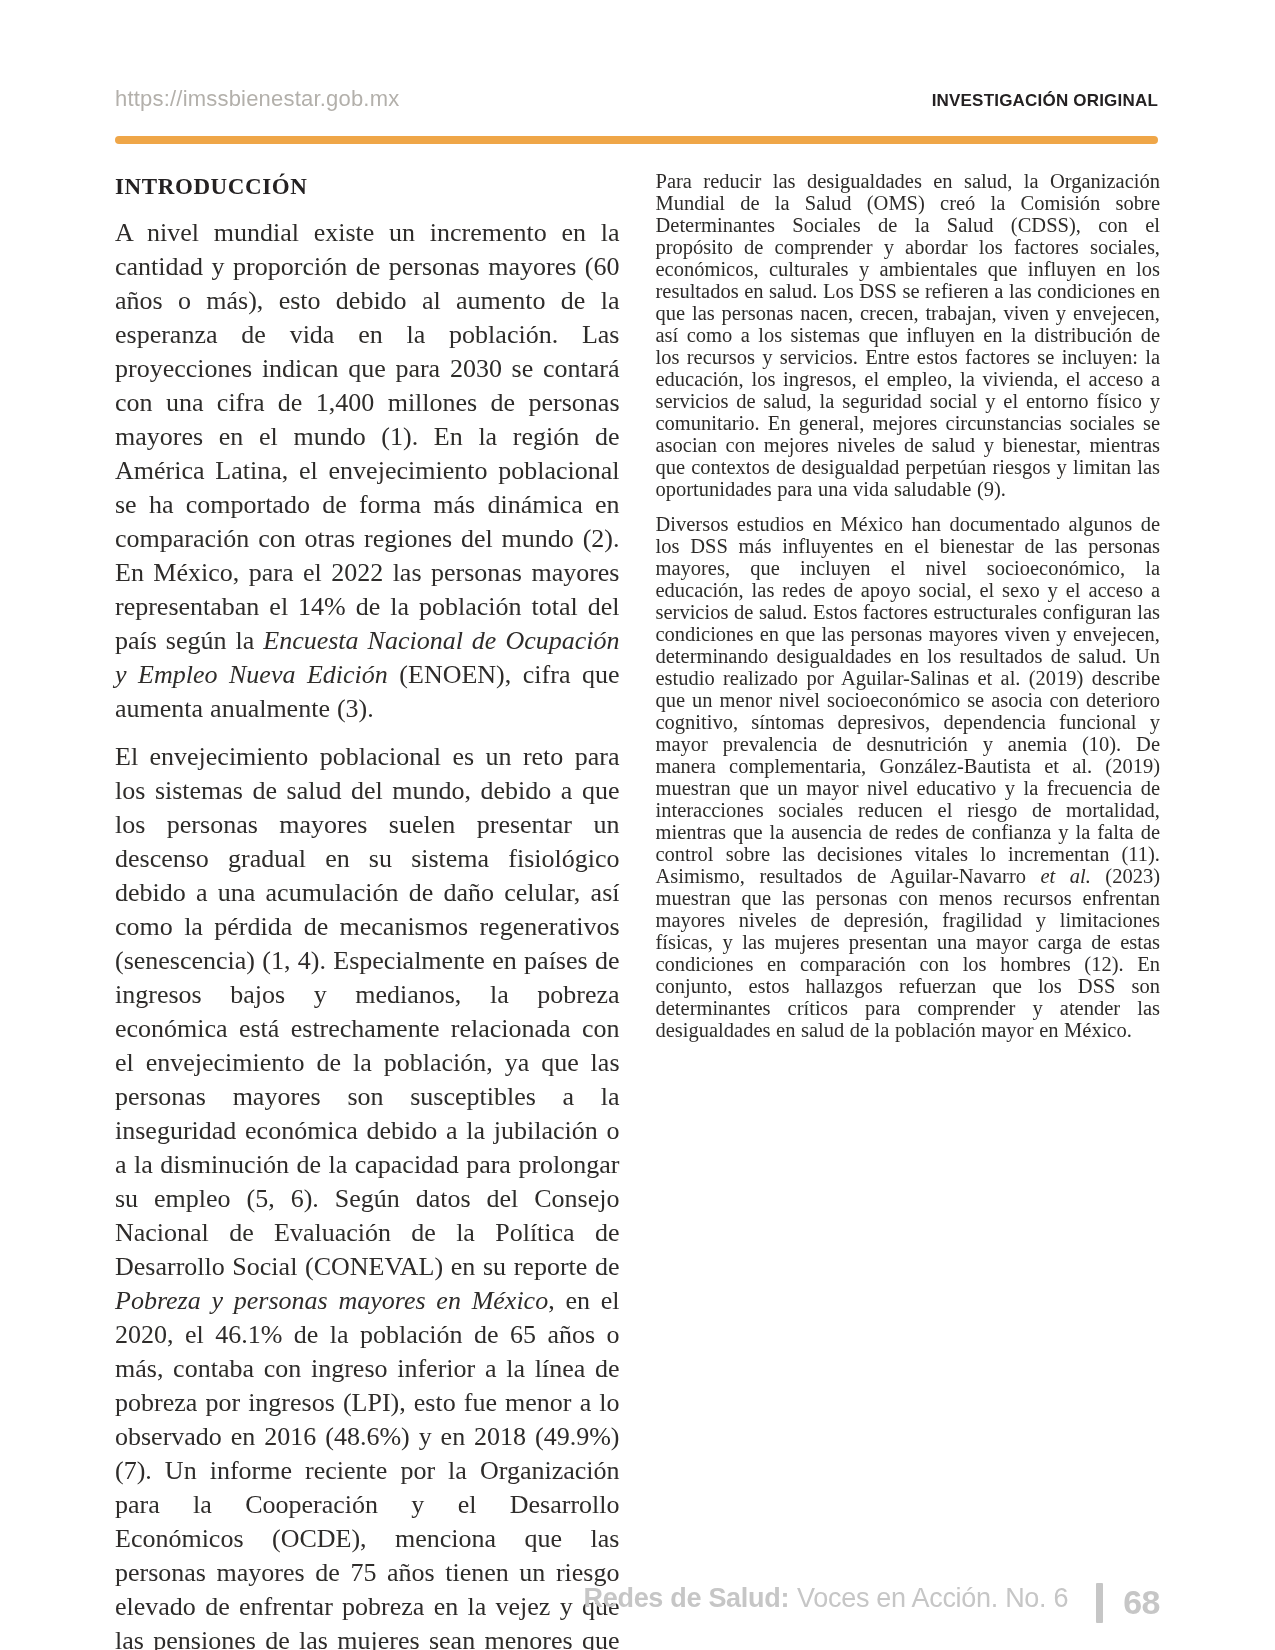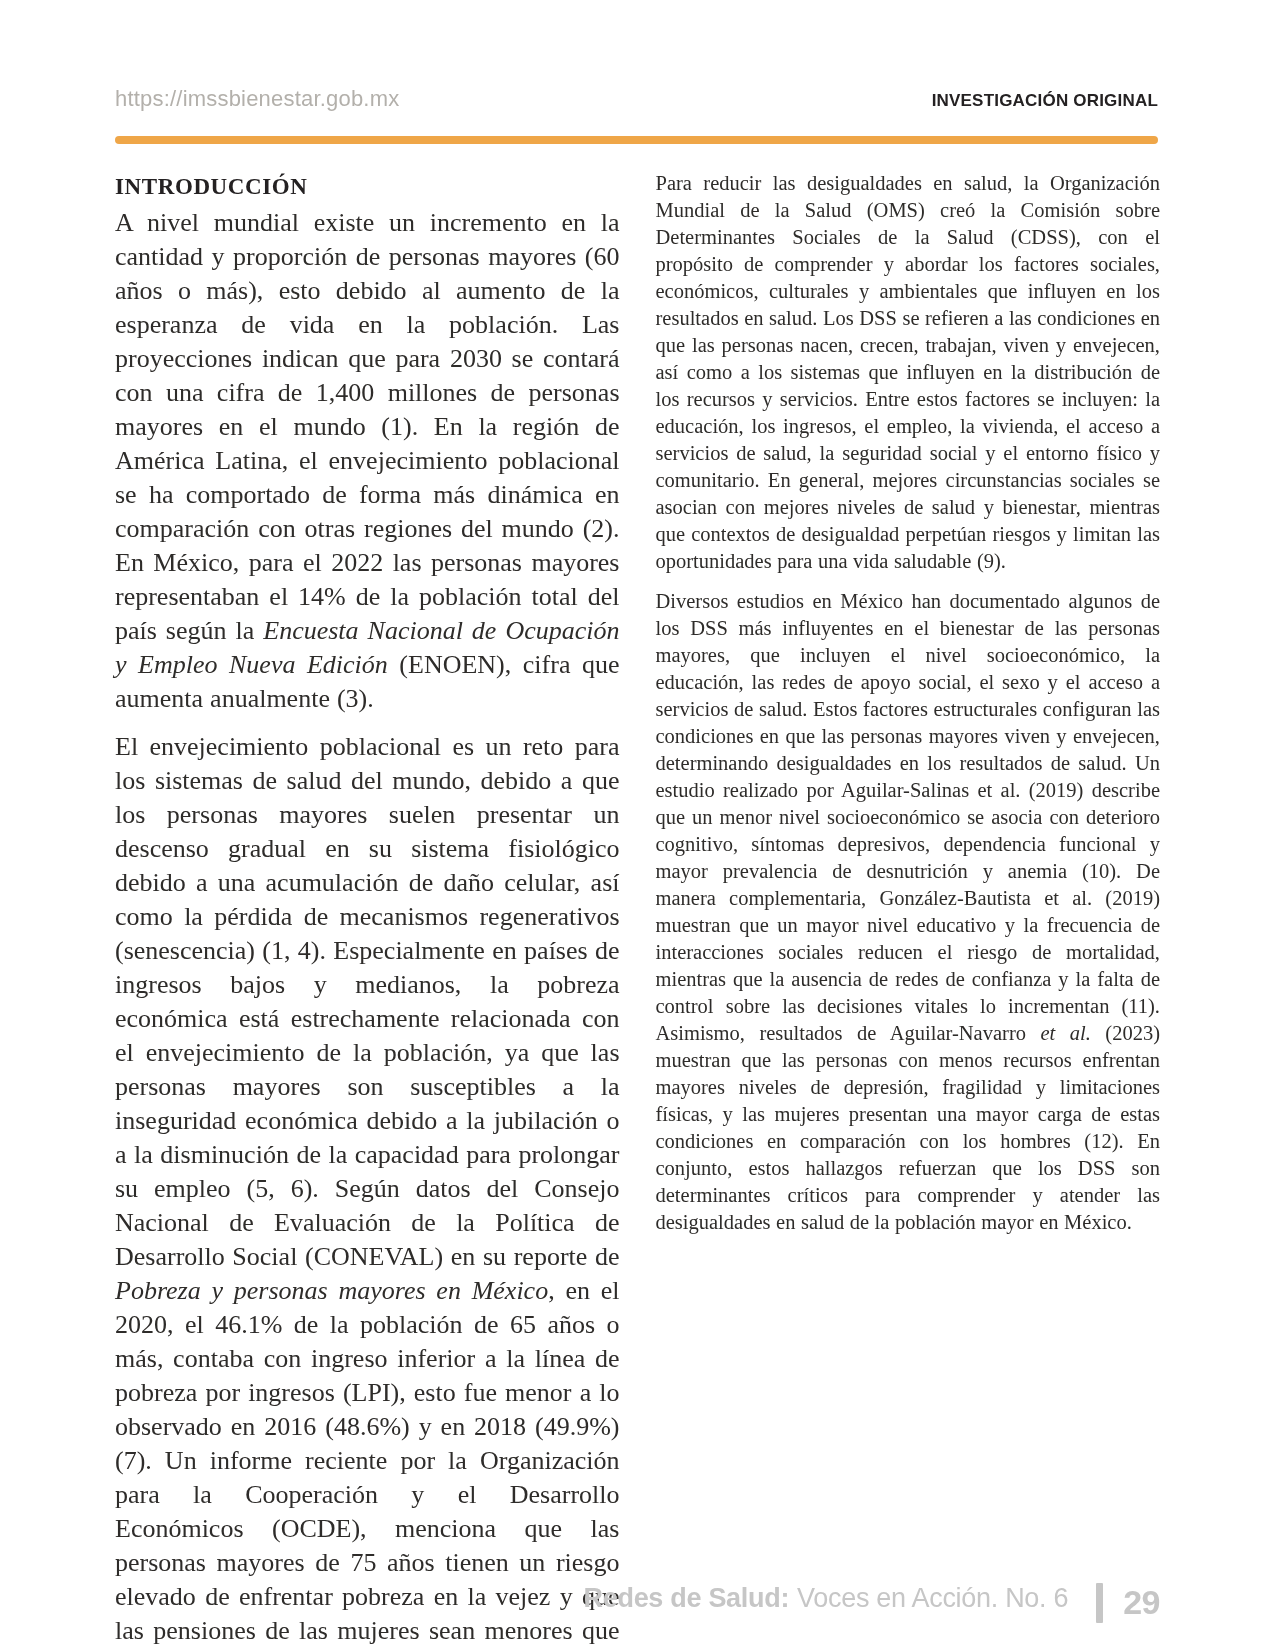--- a/index.html
+++ b/index.html
@@ -34,30 +34,30 @@
 
   
   .columns {
     position:absolute; left:115px; right:115px; top:170px; bottom:60px;
     display:flex; gap:36px;
   }
   .col { flex:1 1 0; min-width:0; }
   .heading {
     font-size:23px; font-weight:700; color:var(--ink,#242122);
     letter-spacing:0.6px; line-height:30px;
-    margin:2px 0 4px 0;
+    margin:2px 0 14px 0;
   }
   .body-para {
     text-align:justify;
     color:var(--text,#2e2c2a);
     hyphens:auto; -webkit-hyphens:auto;
     word-spacing:0.02em;
   }
   .col-left  .body-para { font-size:26px; line-height:34px;   margin-bottom:14px; }
-  .col-right .body-para { font-size:20.5px; line-height:27px; margin-bottom:13px; }
+  .col-right .body-para { font-size:20.5px; line-height:22px; margin-bottom:13px; }
   .body-para i { font-style:italic; }
 
   
   .footer {
     position:absolute; right:115px; top:1583px; height:46px;
     display:flex; align-items:flex-start;
     font-family:"Liberation Sans", sans-serif;
     color:var(--footer-gray,#c6c6c6);
   }
   .footer .journal-bold { font-weight:700; font-size:27px; letter-spacing:-0.3px; }
@@ -94,16 +94,16 @@
           <p class="body-para"><span>Para reducir las desigualdades en salud, la Organización Mundial de la Salud (OMS) creó la Comisión sobre Determinantes Sociales de la Salud (CDSS), con el propósito de comprender y abordar los factores sociales, económicos, culturales y ambientales que influyen en los resultados en salud. Los DSS se refieren a las condiciones en que las personas nacen, crecen, trabajan, viven y envejecen, así como a los sistemas que influyen en la distribución de los recursos y servicios. Entre estos factores se incluyen: la educación, los ingresos, el empleo, la vivienda, el acceso a servicios de salud, la seguridad social y el entorno físico y comunitario. En general, mejores circunstancias sociales se asocian con mejores niveles de salud y bienestar, mientras que contextos de desigualdad perpetúan riesgos y limitan las oportunidades para una vida saludable (9).</span></p>
           <p class="body-para"><span>Diversos estudios en México han documentado algunos de los DSS más influyentes en el bienestar de las personas mayores, que incluyen el nivel socioeconómico, la educación, las redes de apoyo social, el sexo y el acceso a servicios de salud. Estos factores estructurales configuran las condiciones en que las personas mayores viven y envejecen, determinando desigualdades en los resultados de salud. Un estudio realizado por Aguilar-Salinas et al. (2019) describe que un menor nivel socioeconómico se asocia con deterioro cognitivo, síntomas depresivos, dependencia funcional y mayor prevalencia de desnutrición y anemia  (10). De manera complementaria, González-Bautista et al. (2019) muestran que un mayor nivel educativo y la frecuencia de interacciones sociales reducen el riesgo de mortalidad, mientras que la ausencia de redes de confianza y la falta de control sobre las decisiones vitales lo incrementan (11). Asimismo, resultados de Aguilar-Navarro </span><i>et al.</i><span> (2023) muestran que las personas con menos recursos enfrentan mayores niveles de depresión, fragilidad y limitaciones físicas, y las mujeres presentan una mayor carga de estas condiciones en comparación con los hombres (12). En conjunto, estos hallazgos refuerzan que los DSS son determinantes críticos para comprender y atender las desigualdades en salud de la población mayor en México.</span></p>
         </div>
     </section>
   </main>
 
   <footer class="footer">
     <span class="journal-bold">Redes de Salud:</span>
     <span class="journal-rest">Voces en Acción. No. 6</span>
     <span class="footer-bar"></span>
-    <span class="page-number">29</span>
+    <span class="page-number">68</span>
   </footer>
 
 </div>
 
 </body></html>

